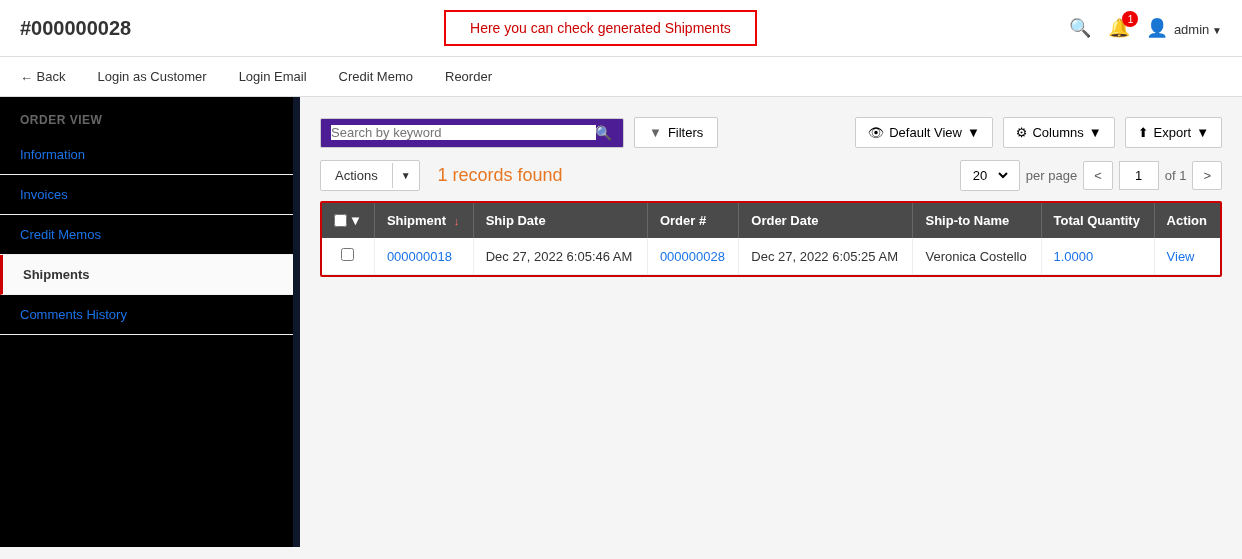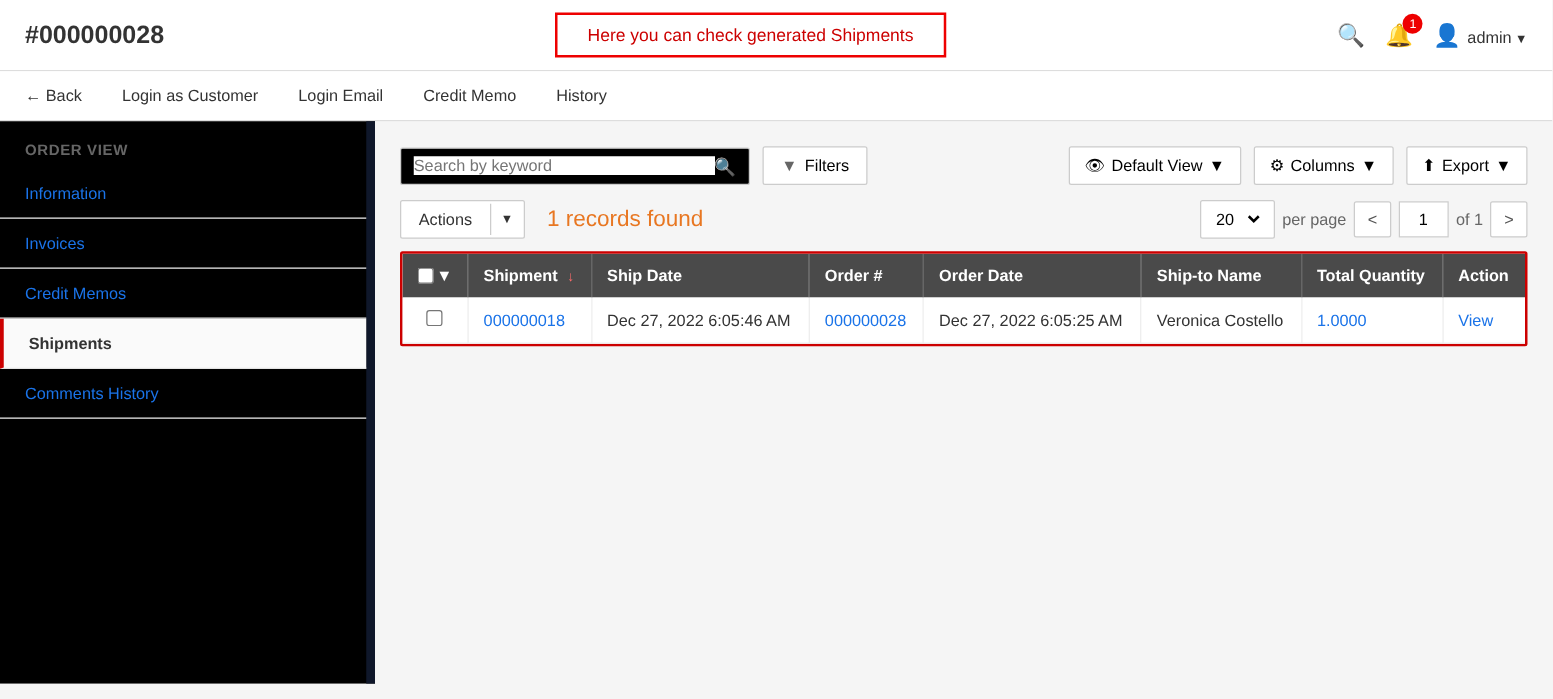--- a/index.html
+++ b/index.html
@@ -75,22 +75,22 @@
 
     
     .content-area { flex: 1; padding: 20px; }
 
     
     .toolbar {
       display: flex; align-items: center; gap: 10px; margin-bottom: 12px;
     }
     .search-box {
       display: flex; align-items: center;
-      border: 1px solid #ccc; background: #000000; padding: 6px 10px;
-      border-radius: 2px; width: 280px;
+      border: 1px solid #ccc; background: #4c1d95; padding: 6px 10px;
+      border-radius: 2px; width: 304px;
     }
     .search-box input {
       border: none; outline: none; font-size: 13px; flex: 1; color: #999;
     }
     .search-icon { color: #888; font-size: 14px; cursor: pointer; }
     .filters-btn {
       display: flex; align-items: center; gap: 6px;
       border: 1px solid #ccc; background: #fff; padding: 7px 14px;
       cursor: pointer; font-size: 13px; border-radius: 2px;
     }
@@ -189,21 +189,21 @@
       <span class="admin-label">admin</span>
     </div>
   </div>
 </div>
 
 <div class="action-bar">
   <a class="back-link">← Back</a>
   <a>Login as Customer</a>
   <a>Login Email</a>
   <a>Credit Memo</a>
-  <a>History</a>
+  <a>Reorder</a>
 </div>
 
 <div class="main-layout">
 
   <div class="sidebar">
     <div class="sidebar-title">ORDER VIEW</div>
     <div class="sidebar-item">
       <span>Information</span>
     </div>
     <div class="sidebar-item">

